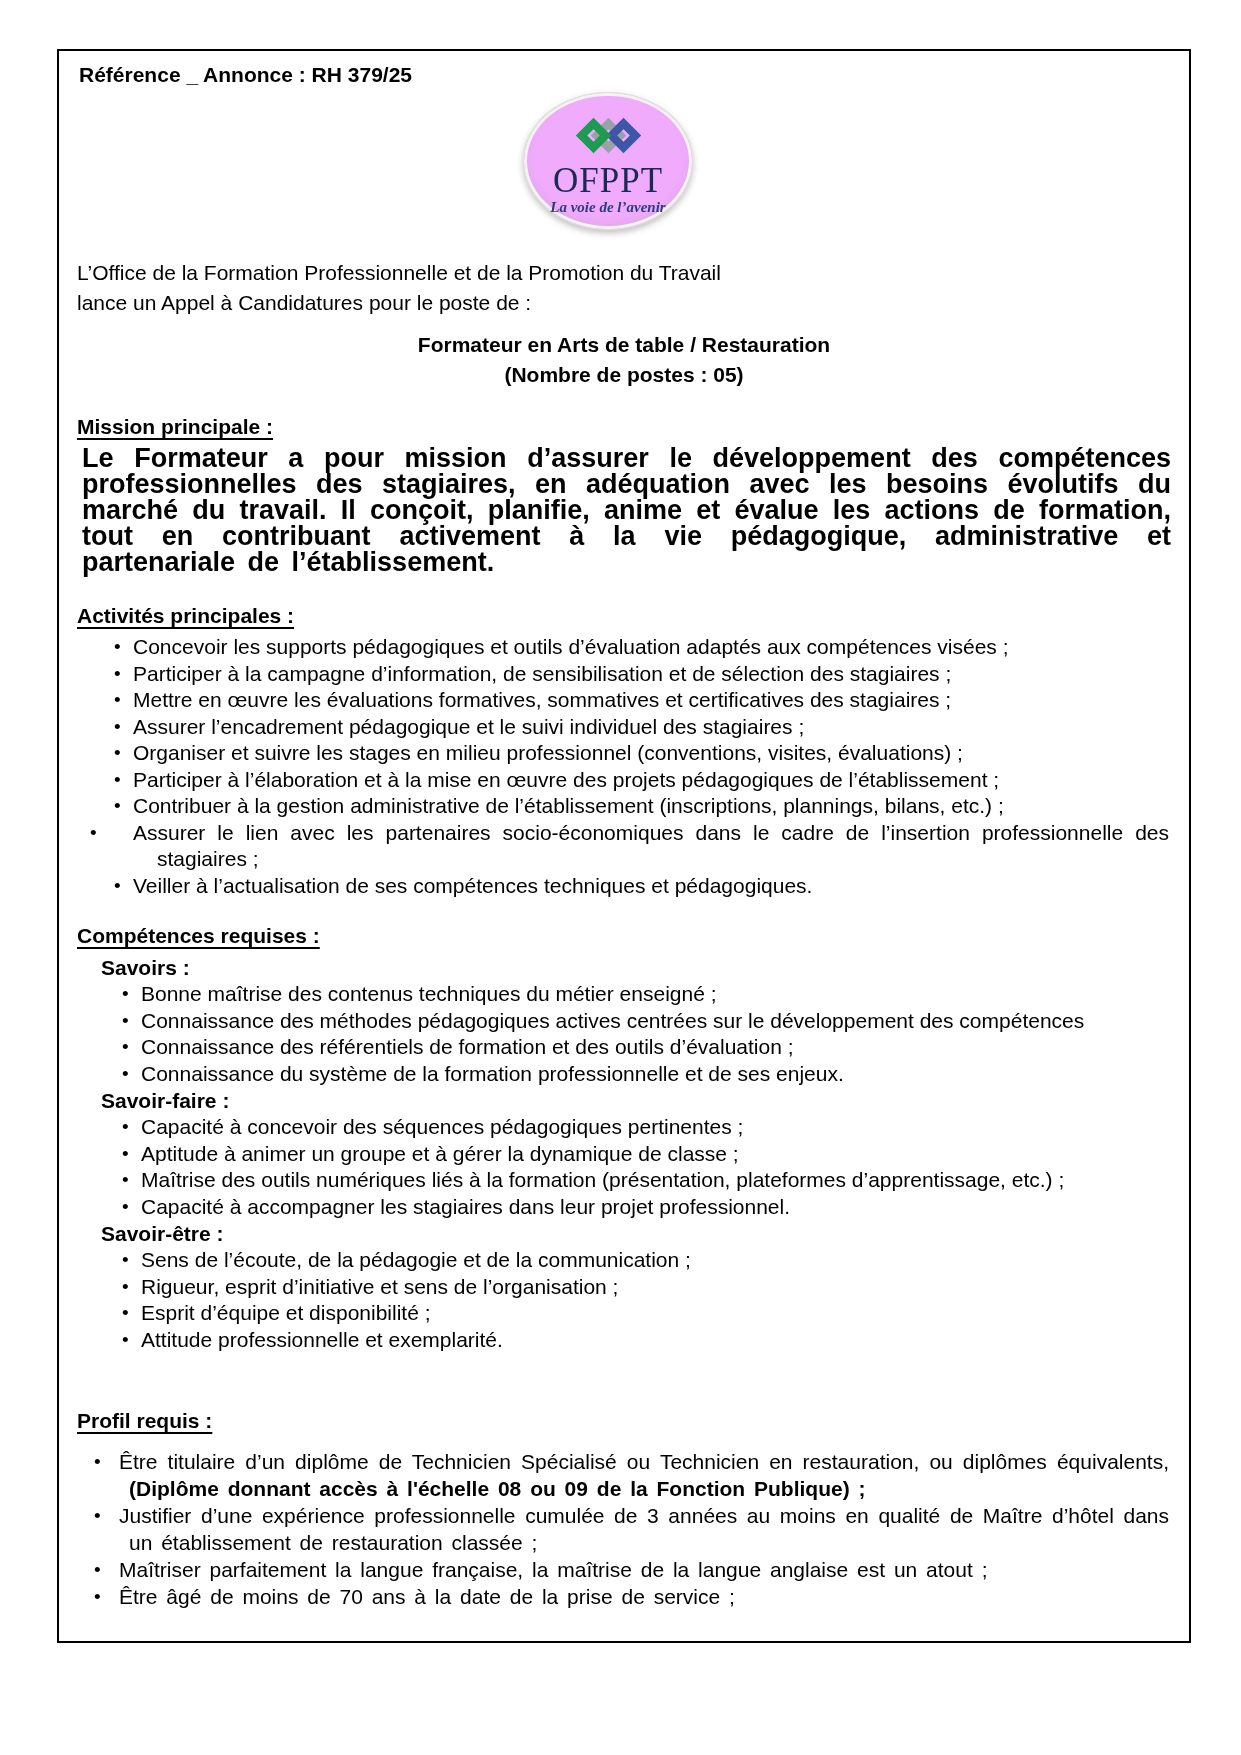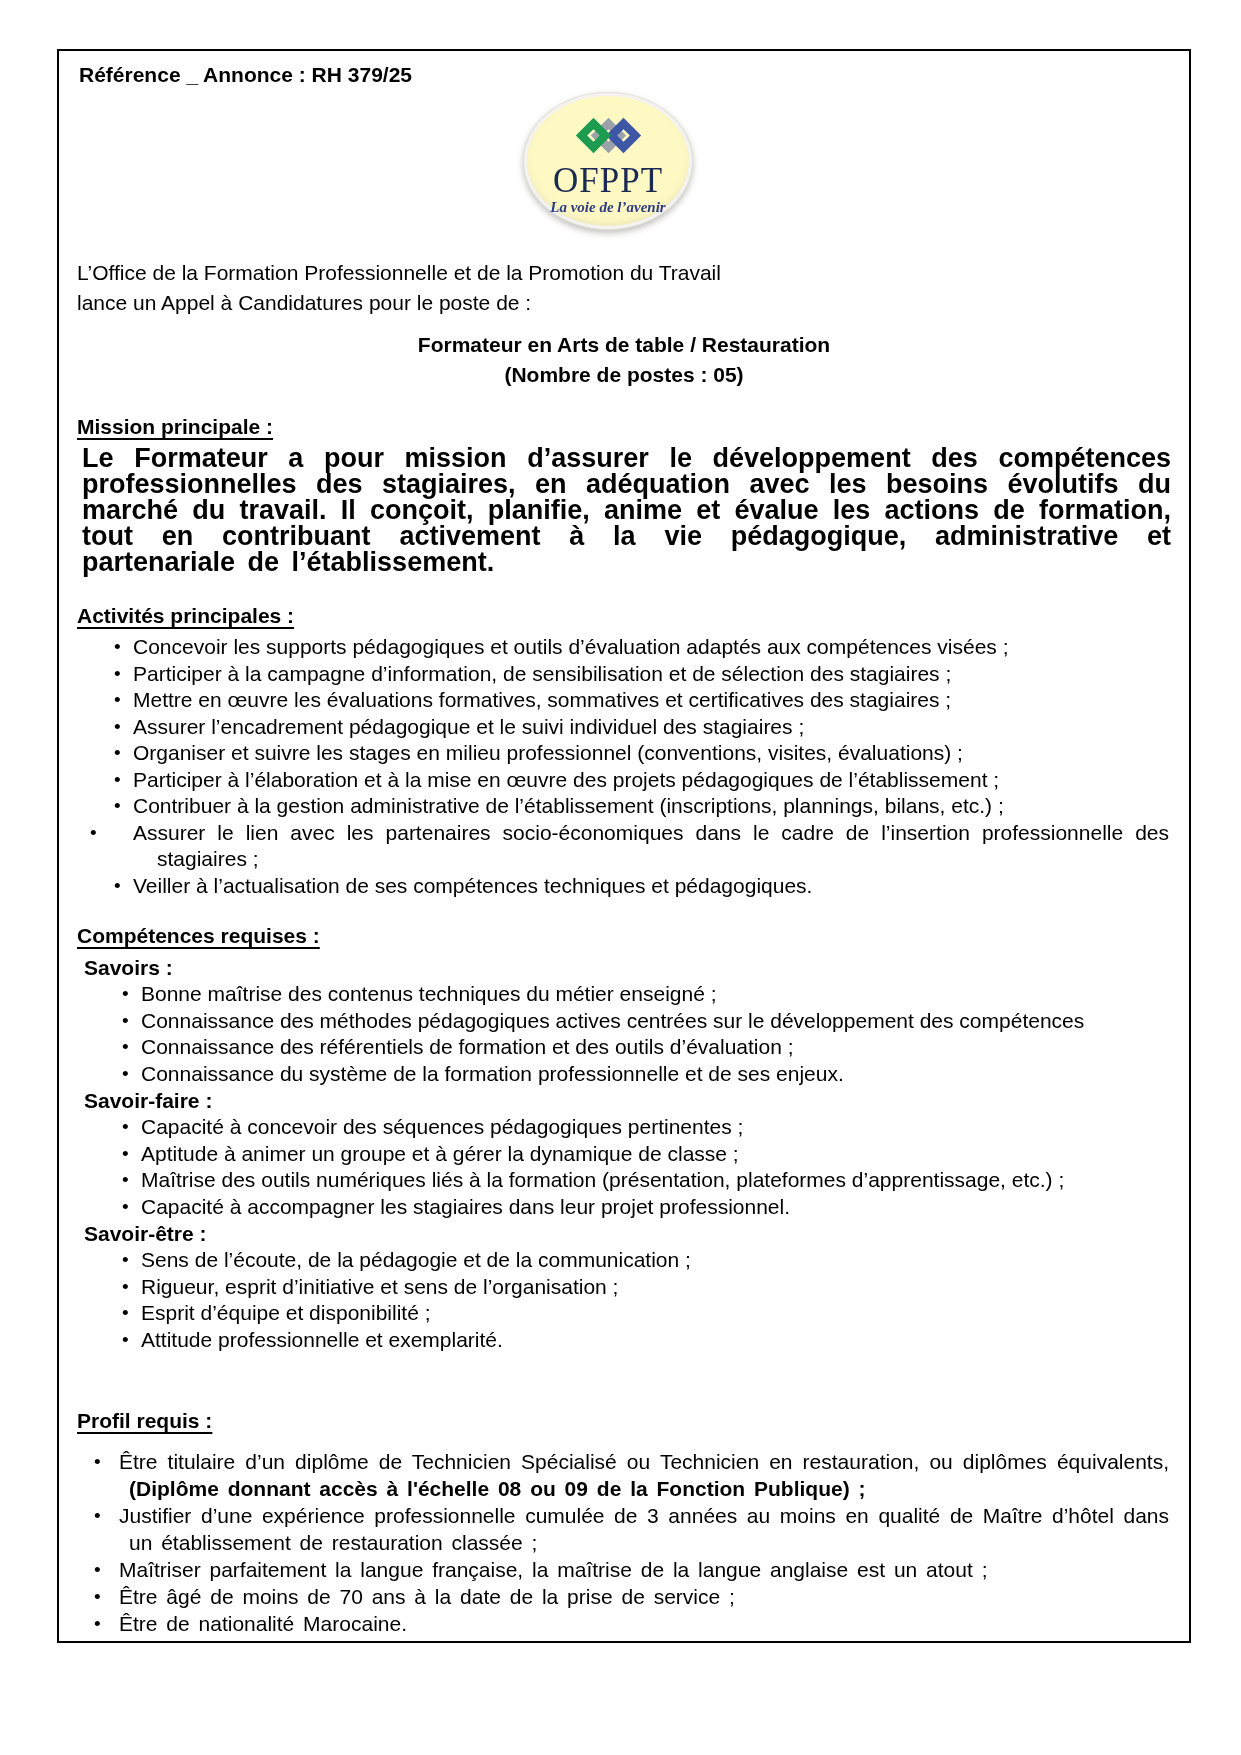--- a/index.html
+++ b/index.html
@@ -21,21 +21,21 @@
   .ref-line {
     font-size: 21px; font-weight: bold; line-height: 27px;
     margin: 2px 0 0 2px;
   }
   
   .logo-block { text-align: center; margin-top: 4px; height: 146px; }
   .logo-oval {
     display: inline-block;
     width: 170px; height: 138px;
     border-radius: 50%;
-    background: #fef9c3;
+    background: #f0abfc;
     border: 1px solid #e2e0dd;
     box-shadow: 0 3px 6px rgba(120,115,110,0.45), inset 0 0 0 3px #f4f3f1, inset 0 -4px 8px rgba(160,155,150,0.25);
     transform: translateX(-16px);
     text-align: center;
   }
   .diamond-row {
     margin-top: 19px;
     display: flex; justify-content: center; align-items: center;
     height: 46px;
   }
@@ -88,21 +88,21 @@
     position: relative;
     font-size: 21px; line-height: 26.5px;
   }
   ul.blist li::before {
     content: "\2022";
     position: absolute; left: -19px; top: 0;
     font-size: 19px;
   }
   ul.main-list { margin-top: 3px; padding-left: 56px; padding-right: 2px; }
   ul.main-list li.hang2 { padding-left: 24px; text-indent: -24px; }
-  .group-label { font-size: 21px; font-weight: bold; line-height: 27px; margin-left: 7px; }
+  .group-label { font-size: 21px; font-weight: bold; line-height: 27px; margin-left: 24px; }
   ul.sub-list { padding-left: 64px; padding-right: 2px; }
   ul.profil-list { padding-left: 42px; padding-right: 2px; word-spacing: 3px; }
   ul.profil-list li { padding-left: 10px; text-indent: -10px; line-height: 27px; }
   ul.profil-list li::before { left: -15px; }
   .b { font-weight: bold; }
 </style>
 </head>
 <body>
 
 <div class="page">
@@ -179,17 +179,16 @@
         <li>Attitude professionnelle et exemplarité.</li>
       </ul>
     </div>
 
     <div class="sec sec-profil">Profil requis :</div>
     <ul class="blist profil-list">
       <li><span>Être titulaire d’un diplôme de Technicien Spécialisé ou Technicien en restauration, ou diplômes équivalents, </span><span class="b">(Diplôme donnant accès à l'échelle 08 ou 09 de la Fonction Publique) ;</span></li>
       <li><span>Justifier d’une expérience professionnelle cumulée de 3 années au moins en qualité de Maître d’hôtel dans un établissement de restauration classée ;</span></li>
       <li><span>Maîtriser parfaitement la langue française, la maîtrise de la langue anglaise est un atout ;</span></li>
       <li><span>Être âgé de moins de 70 ans à la date de la prise de service ;</span></li>
-      <li><span>Être de nationalité Marocaine.</span></li>
     </ul>
 
   </div>
 </div>
 
 </body></html>

